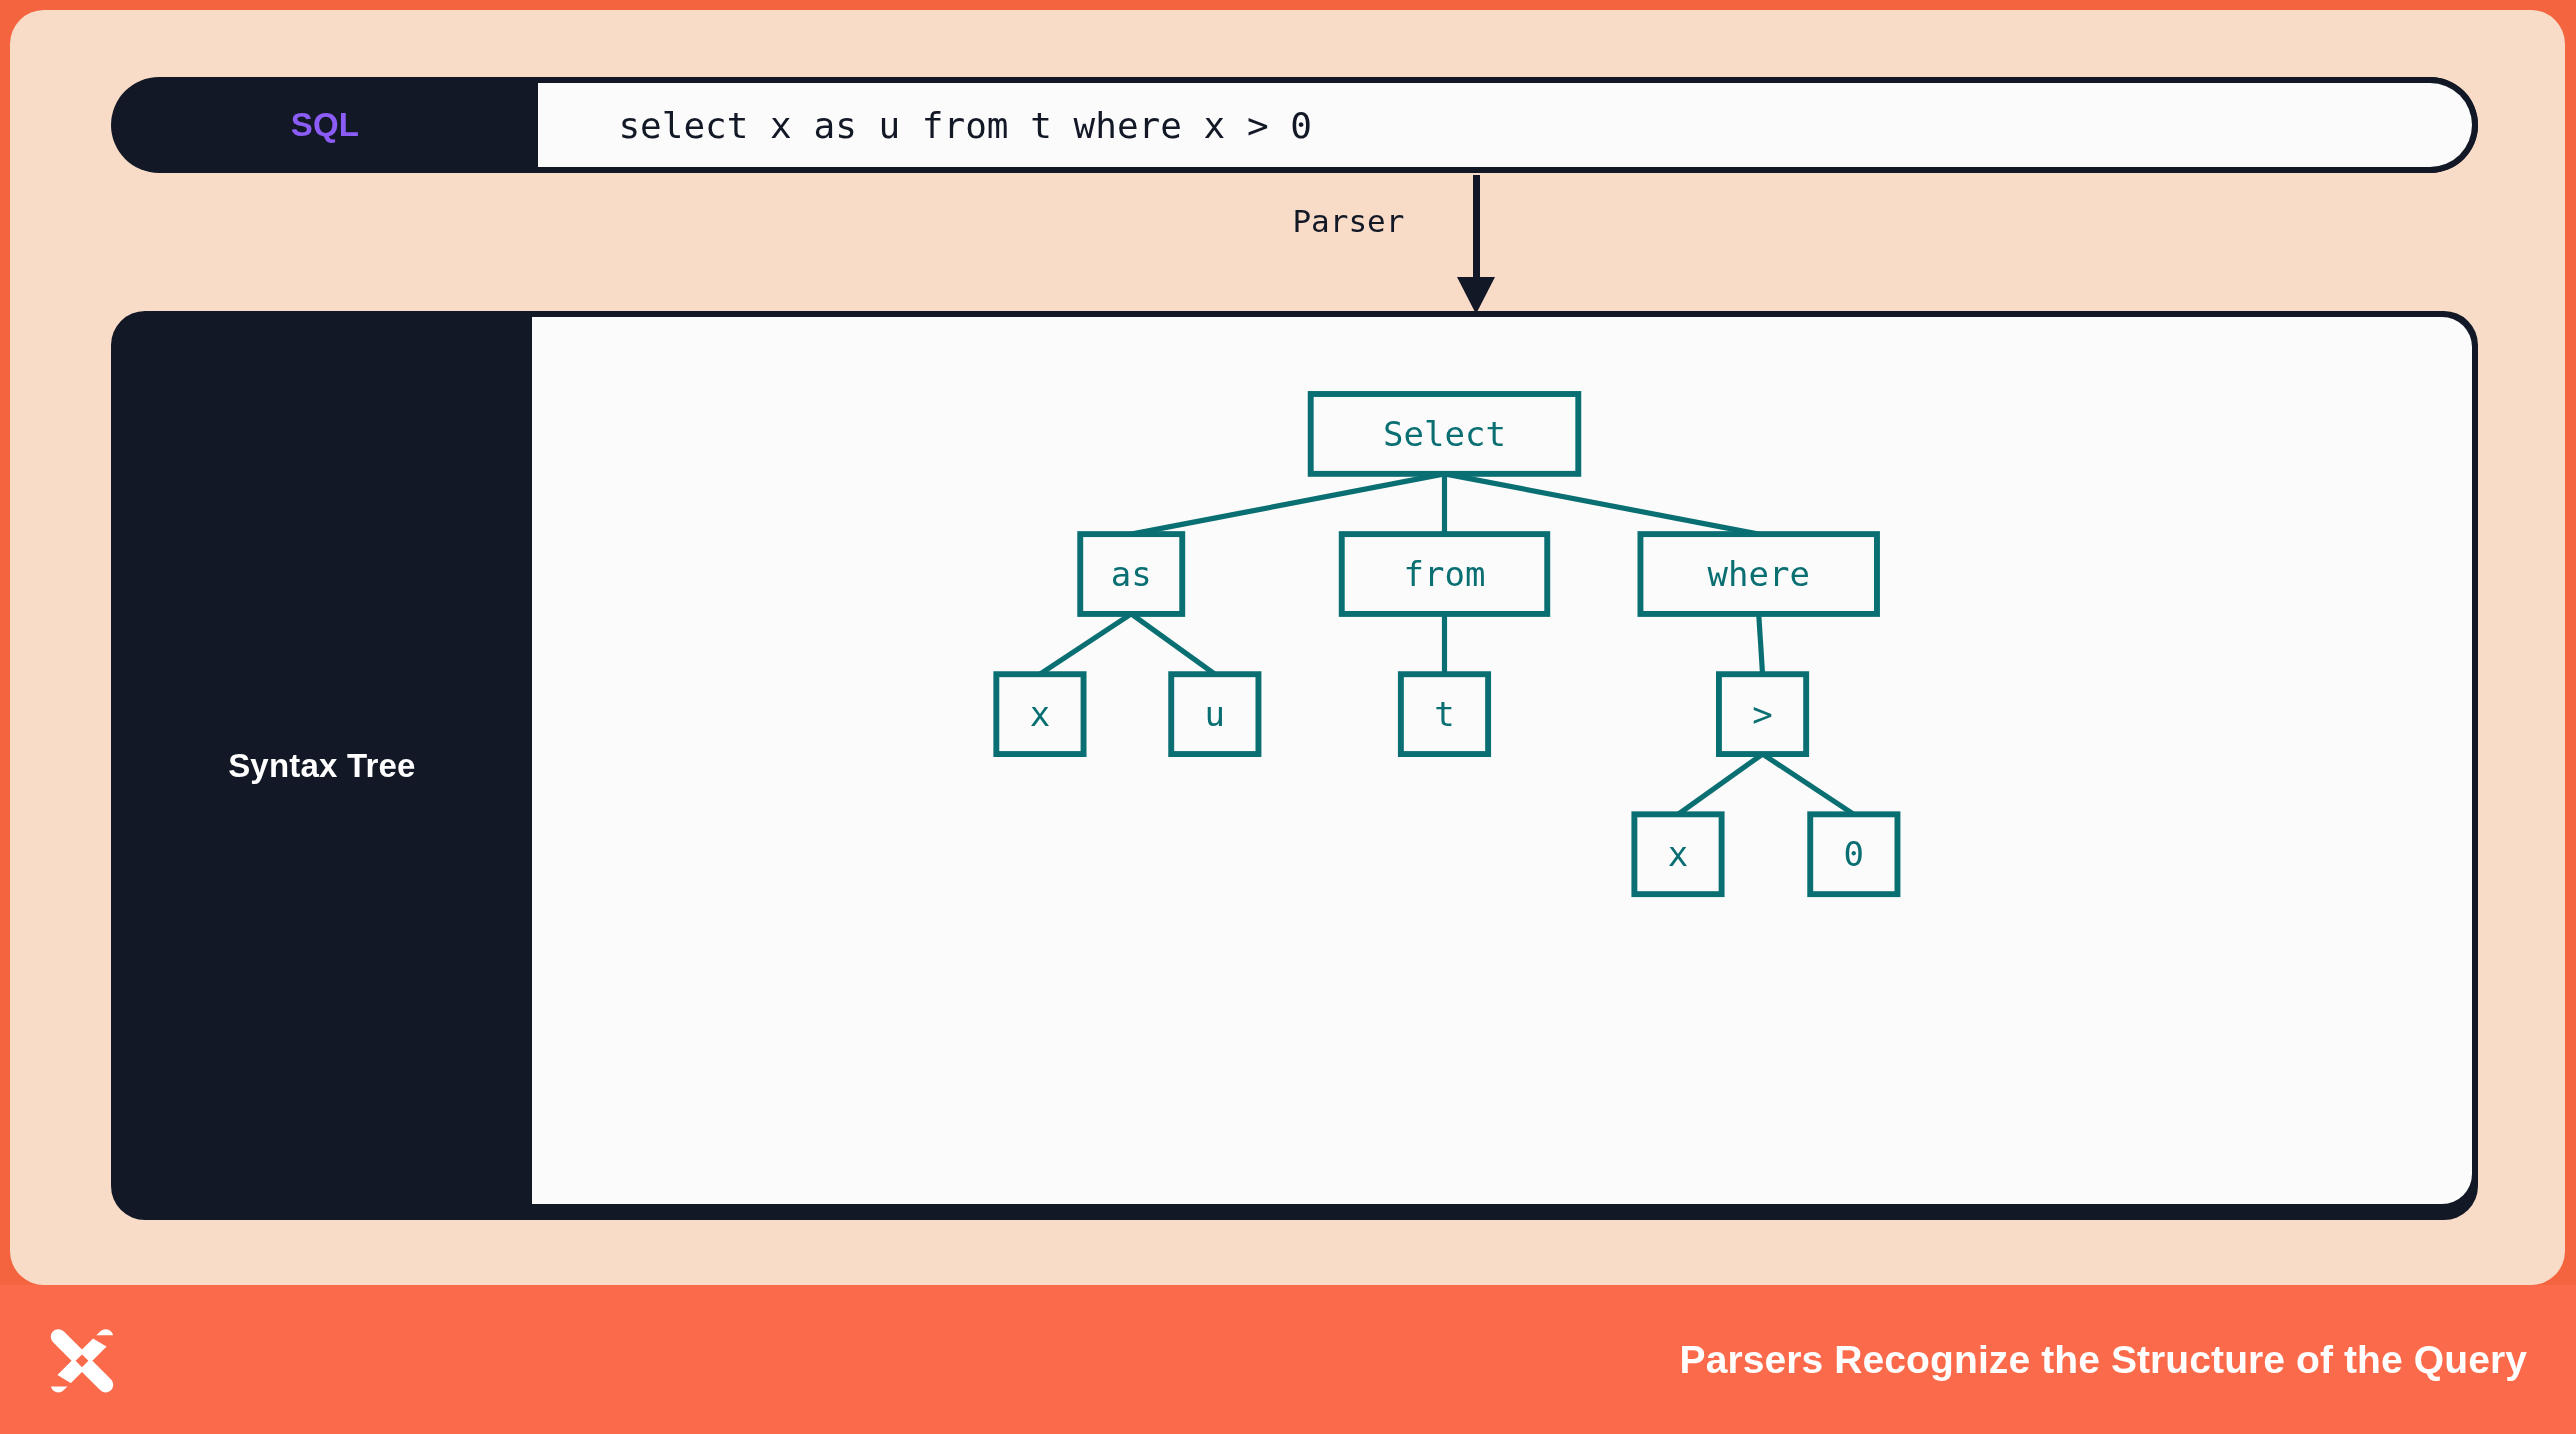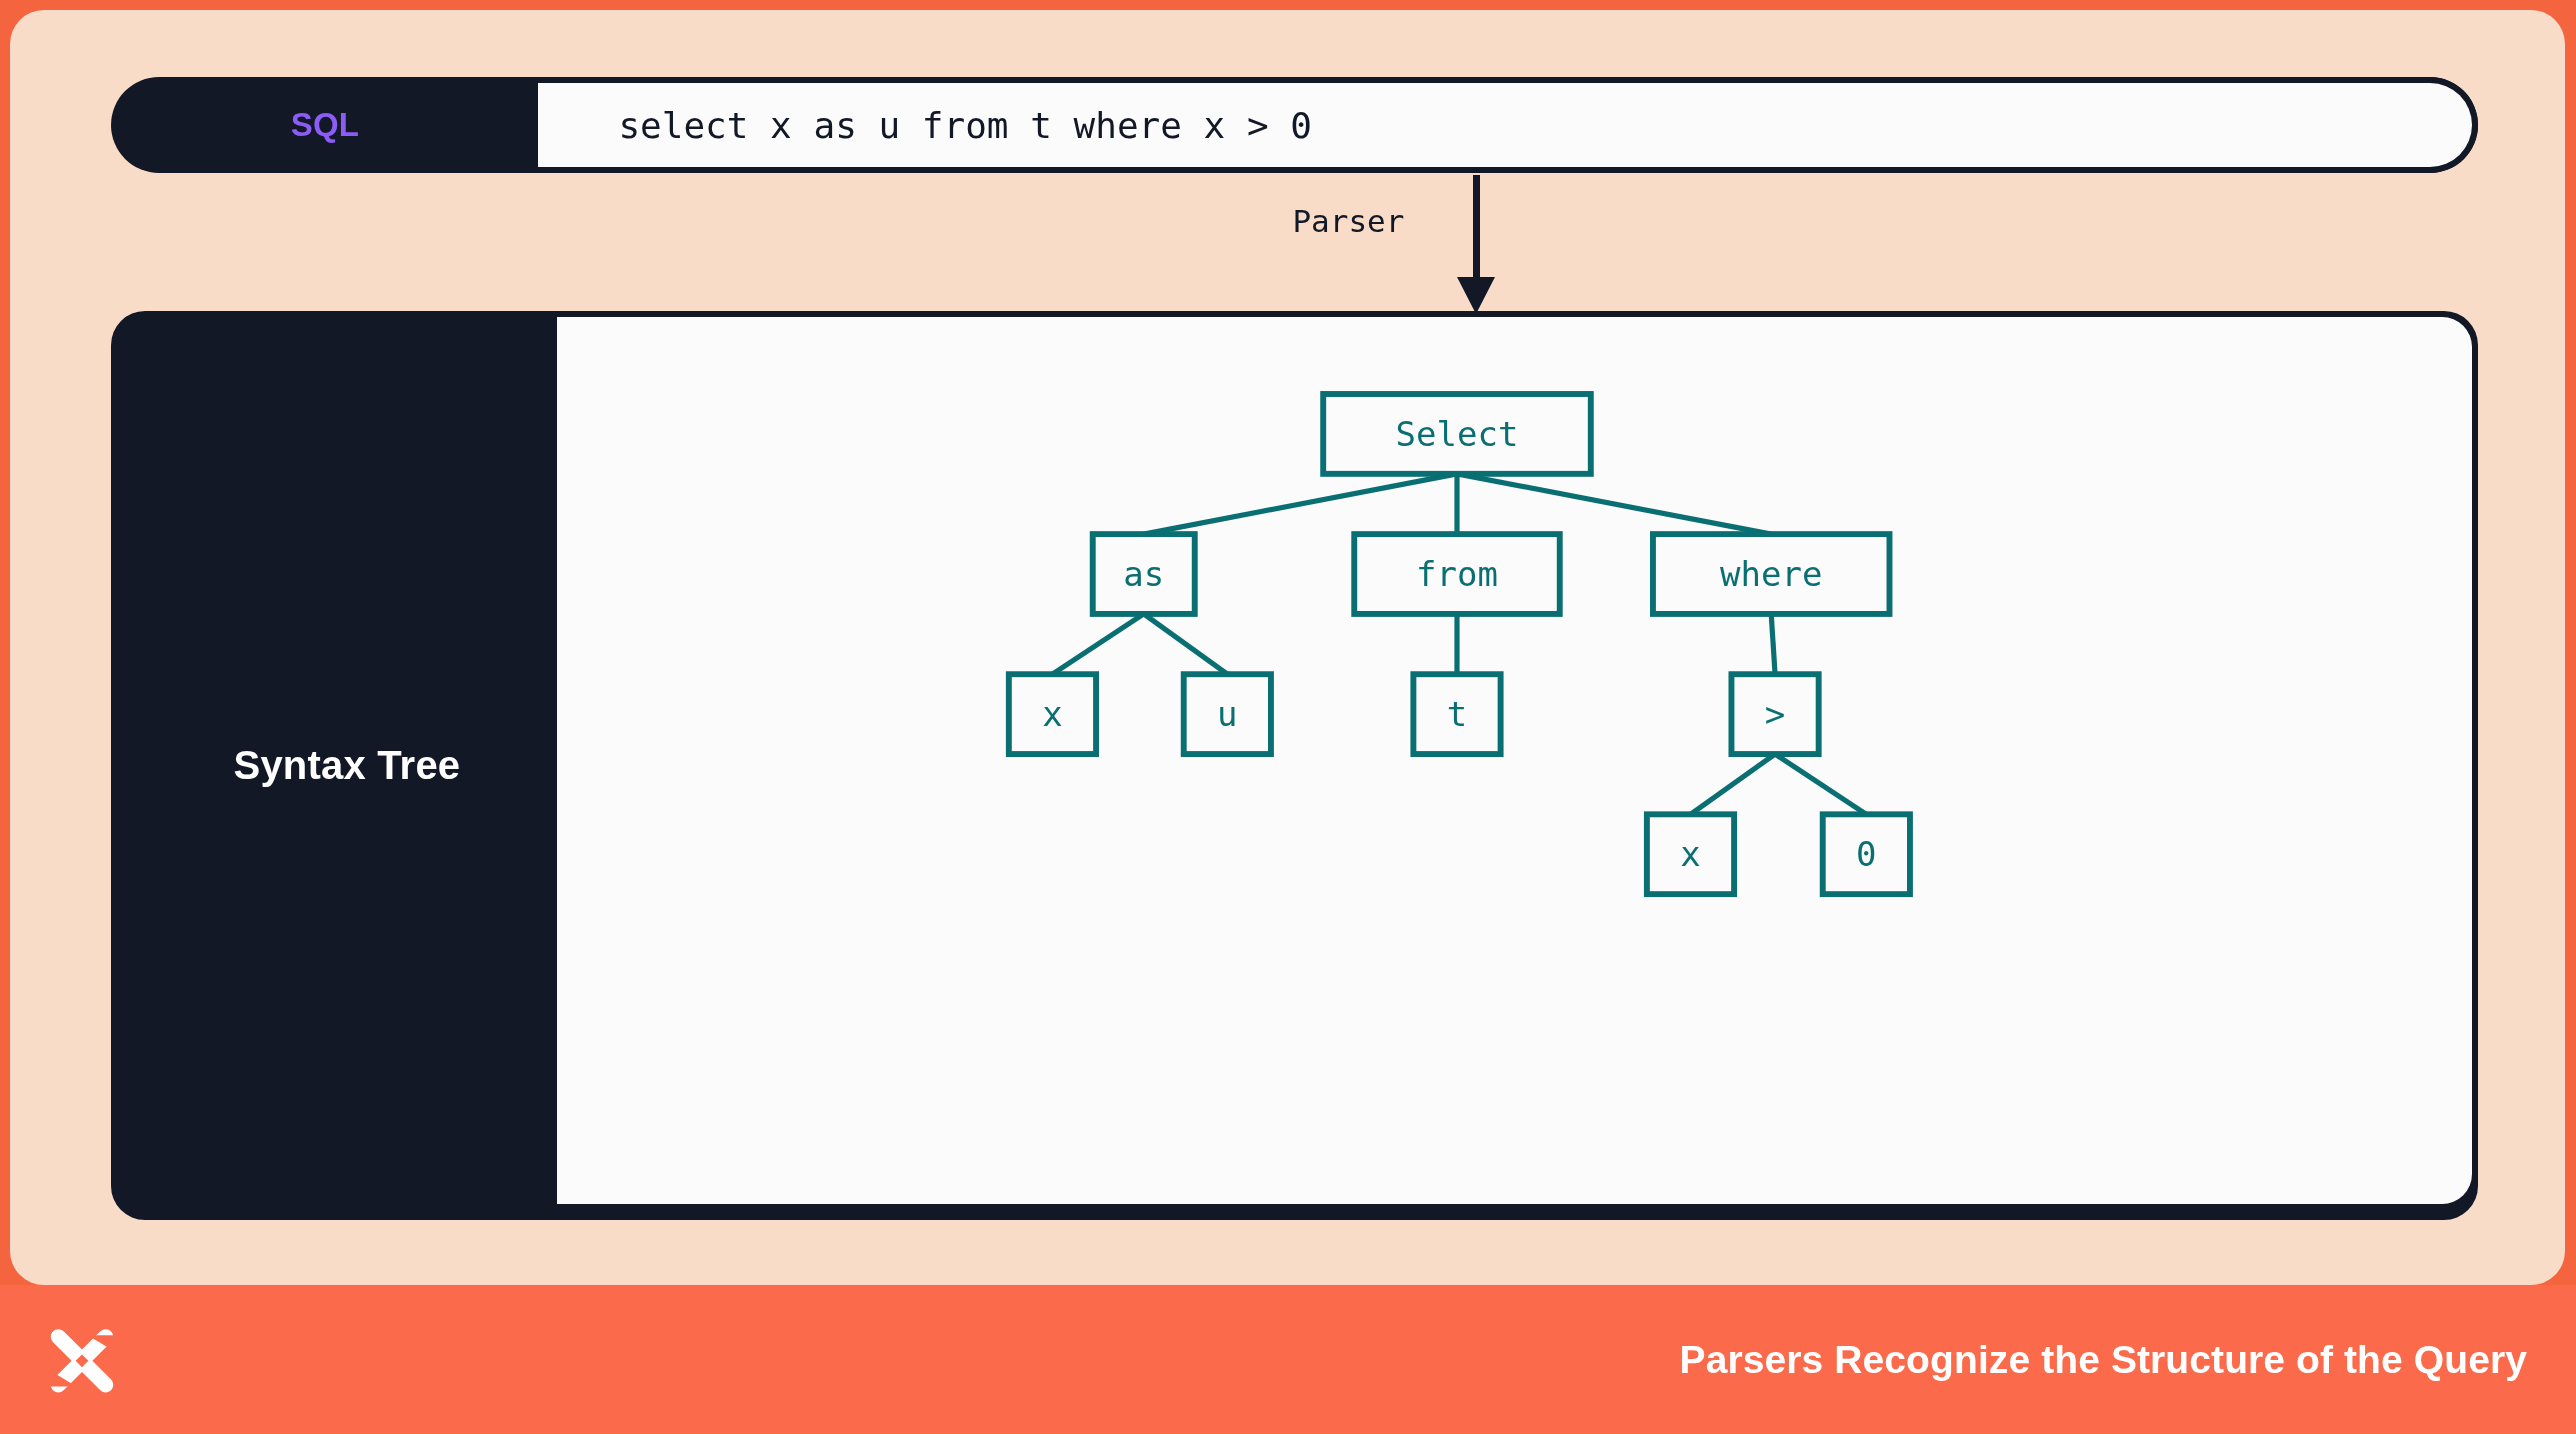--- a/index.html
+++ b/index.html
@@ -133,24 +133,23 @@
     display: flex;
     align-items: stretch;
   }
   .tree-label {
     width: 421px;
     flex: 0 0 421px;
     display: flex;
     align-items: center;
     justify-content: center;
     color: #ffffff;
-    font-size: 40px;
+    font-size: 33px;
     font-weight: 700;
     letter-spacing: 0.2px;
-    margin-left: 25px;
   }
   .tree-canvas-wrap {
     flex: 1 1 auto;
     position: relative;
     padding: 6px 6px 16px 0;
     box-sizing: border-box;
   }
   .tree-canvas {
     position: relative;
     width: 100%;

